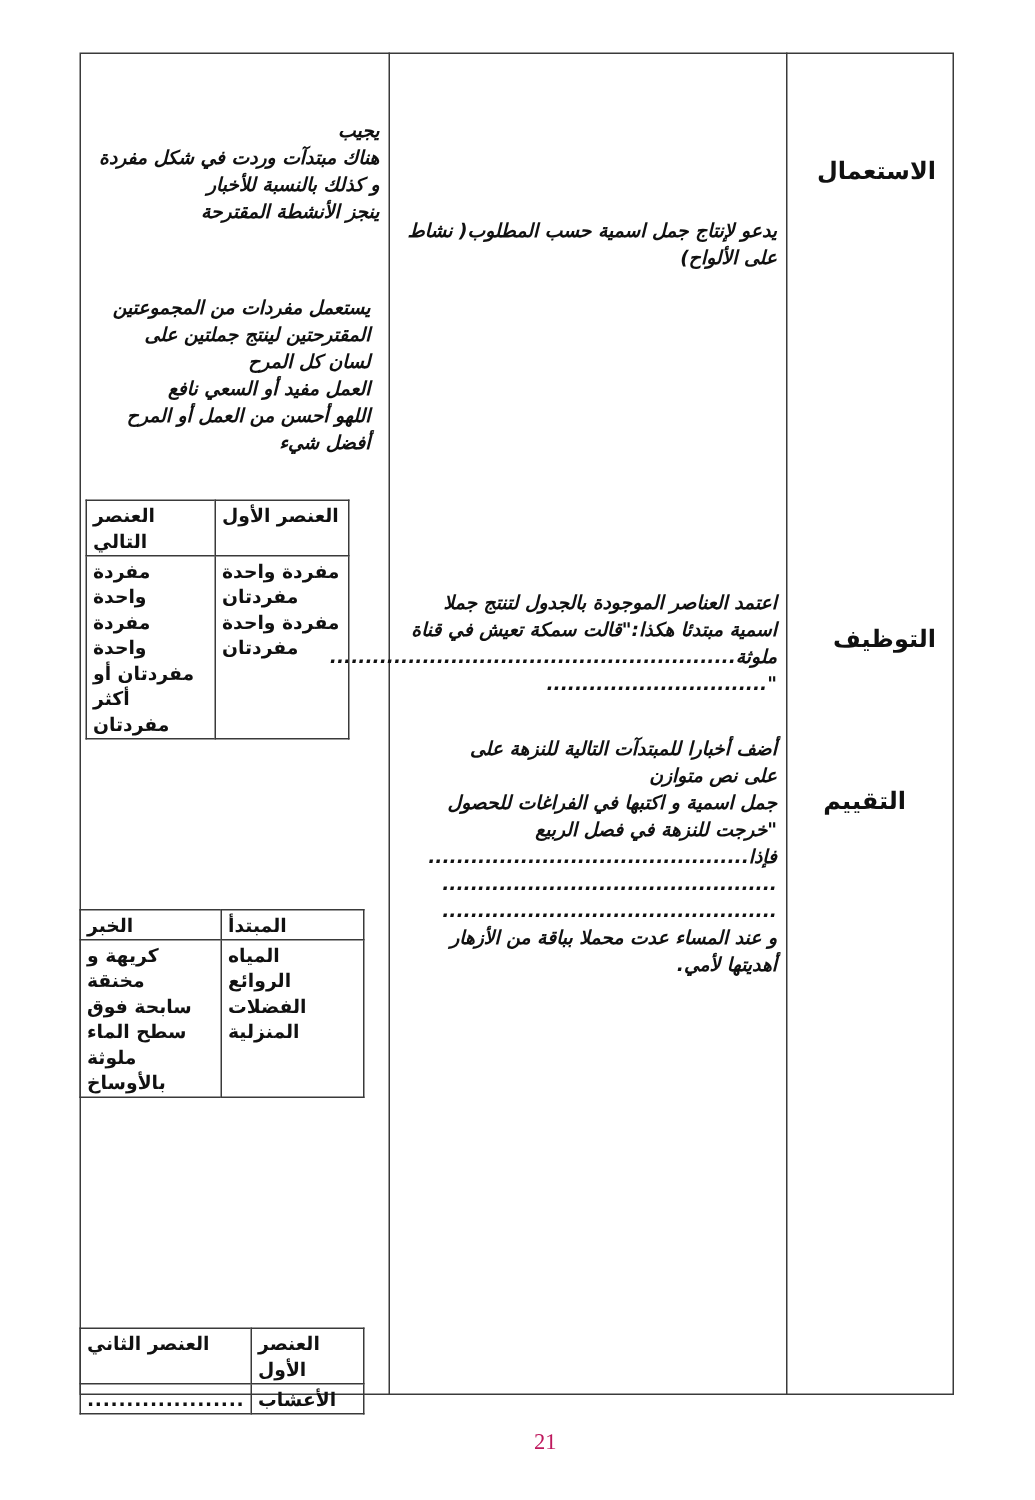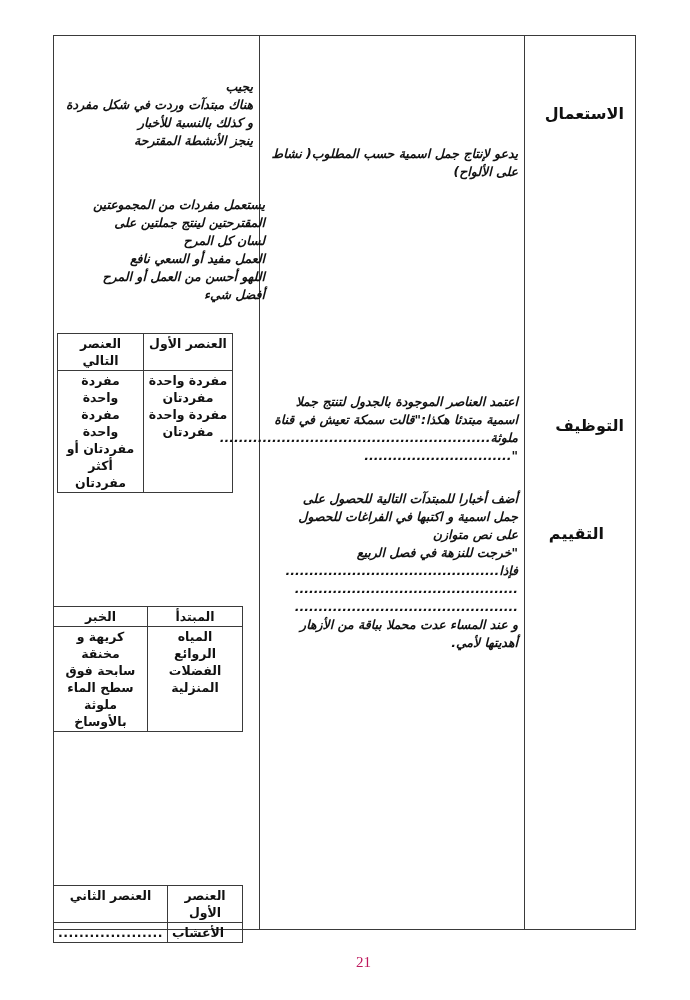--- a/index.html
+++ b/index.html
@@ -24,21 +24,21 @@
 
     
     .stage { position: absolute; font-size: 16px; font-weight: bold; direction: rtl; text-align: right; }
 
     
     .itable {
       position: absolute; border-collapse: collapse; direction: rtl;
       font-size: 12.5px; line-height: 17px; font-weight: bold;
     }
     .itable td, .itable th {
-      border: 1px solid #3a3a3a; vertical-align: top; text-align: center;
+      border: 1px solid #3a3a3a; vertical-align: top; text-align: left;
       padding: 1px 4px; font-weight: bold;
     }
     .dots { letter-spacing: 0.5px; }
 
     .pagenum {
       position: absolute; left: 356px; top: 954px;
       font-family: "Liberation Serif", "DejaVu Serif", serif; font-size: 15px; color: #be185d;
     }
   </style>
 </head>
@@ -60,39 +60,39 @@
   </div>
 
   <div class="txt rtl" style="right:172px; top:393px;">
     <div>اعتمد العناصر الموجودة بالجدول لتنتج جملا</div>
     <div>اسمية مبتدئا هكذا:"قالت سمكة تعيش في قناة</div>
     <div>ملوثة.........................................................</div>
     <div style="margin-right:0px;">"...............................</div>
   </div>
 
   <div class="txt rtl" style="right:172px; top:490px;">
-    <div>أضف أخبارا للمبتدآت التالية للحصول على</div>
+    <div>أضف أخبارا للمبتدآت التالية للنزهة على</div>
+    <div>على نص متوازن</div>
     <div>جمل اسمية و اكتبها في الفراغات للحصول</div>
-    <div>على نص متوازن</div>
     <div>"خرجت للنزهة في فصل الربيع</div>
     <div>فإذا.............................................</div>
     <div>...............................................</div>
     <div>...............................................</div>
     <div>و عند المساء عدت محملا بباقة من الأزهار</div>
     <div>أهديتها لأمي.</div>
   </div>
 
   <div class="txt rtl" style="right:437px; top:78px;">
     <div>يجيب</div>
     <div>هناك مبتدآت وردت في شكل مفردة</div>
     <div>و كذلك بالنسبة للأخبار</div>
     <div>ينجز الأنشطة المقترحة</div>
   </div>
 
-  <div class="txt rtl" style="right:425px; top:196px;">
+  <div class="txt rtl" style="right:443px; top:196px;">
     <div>يستعمل مفردات من المجموعتين</div>
     <div>المقترحتين لينتج جملتين على</div>
     <div>لسان كل المرح</div>
     <div>العمل مفيد أو السعي نافع</div>
     <div>اللهو أحسن من العمل أو المرح</div>
     <div>أفضل شيء</div>
   </div>
 
   <table class="itable" style="left:57px; top:333px; width:176px;">
     <tbody>

